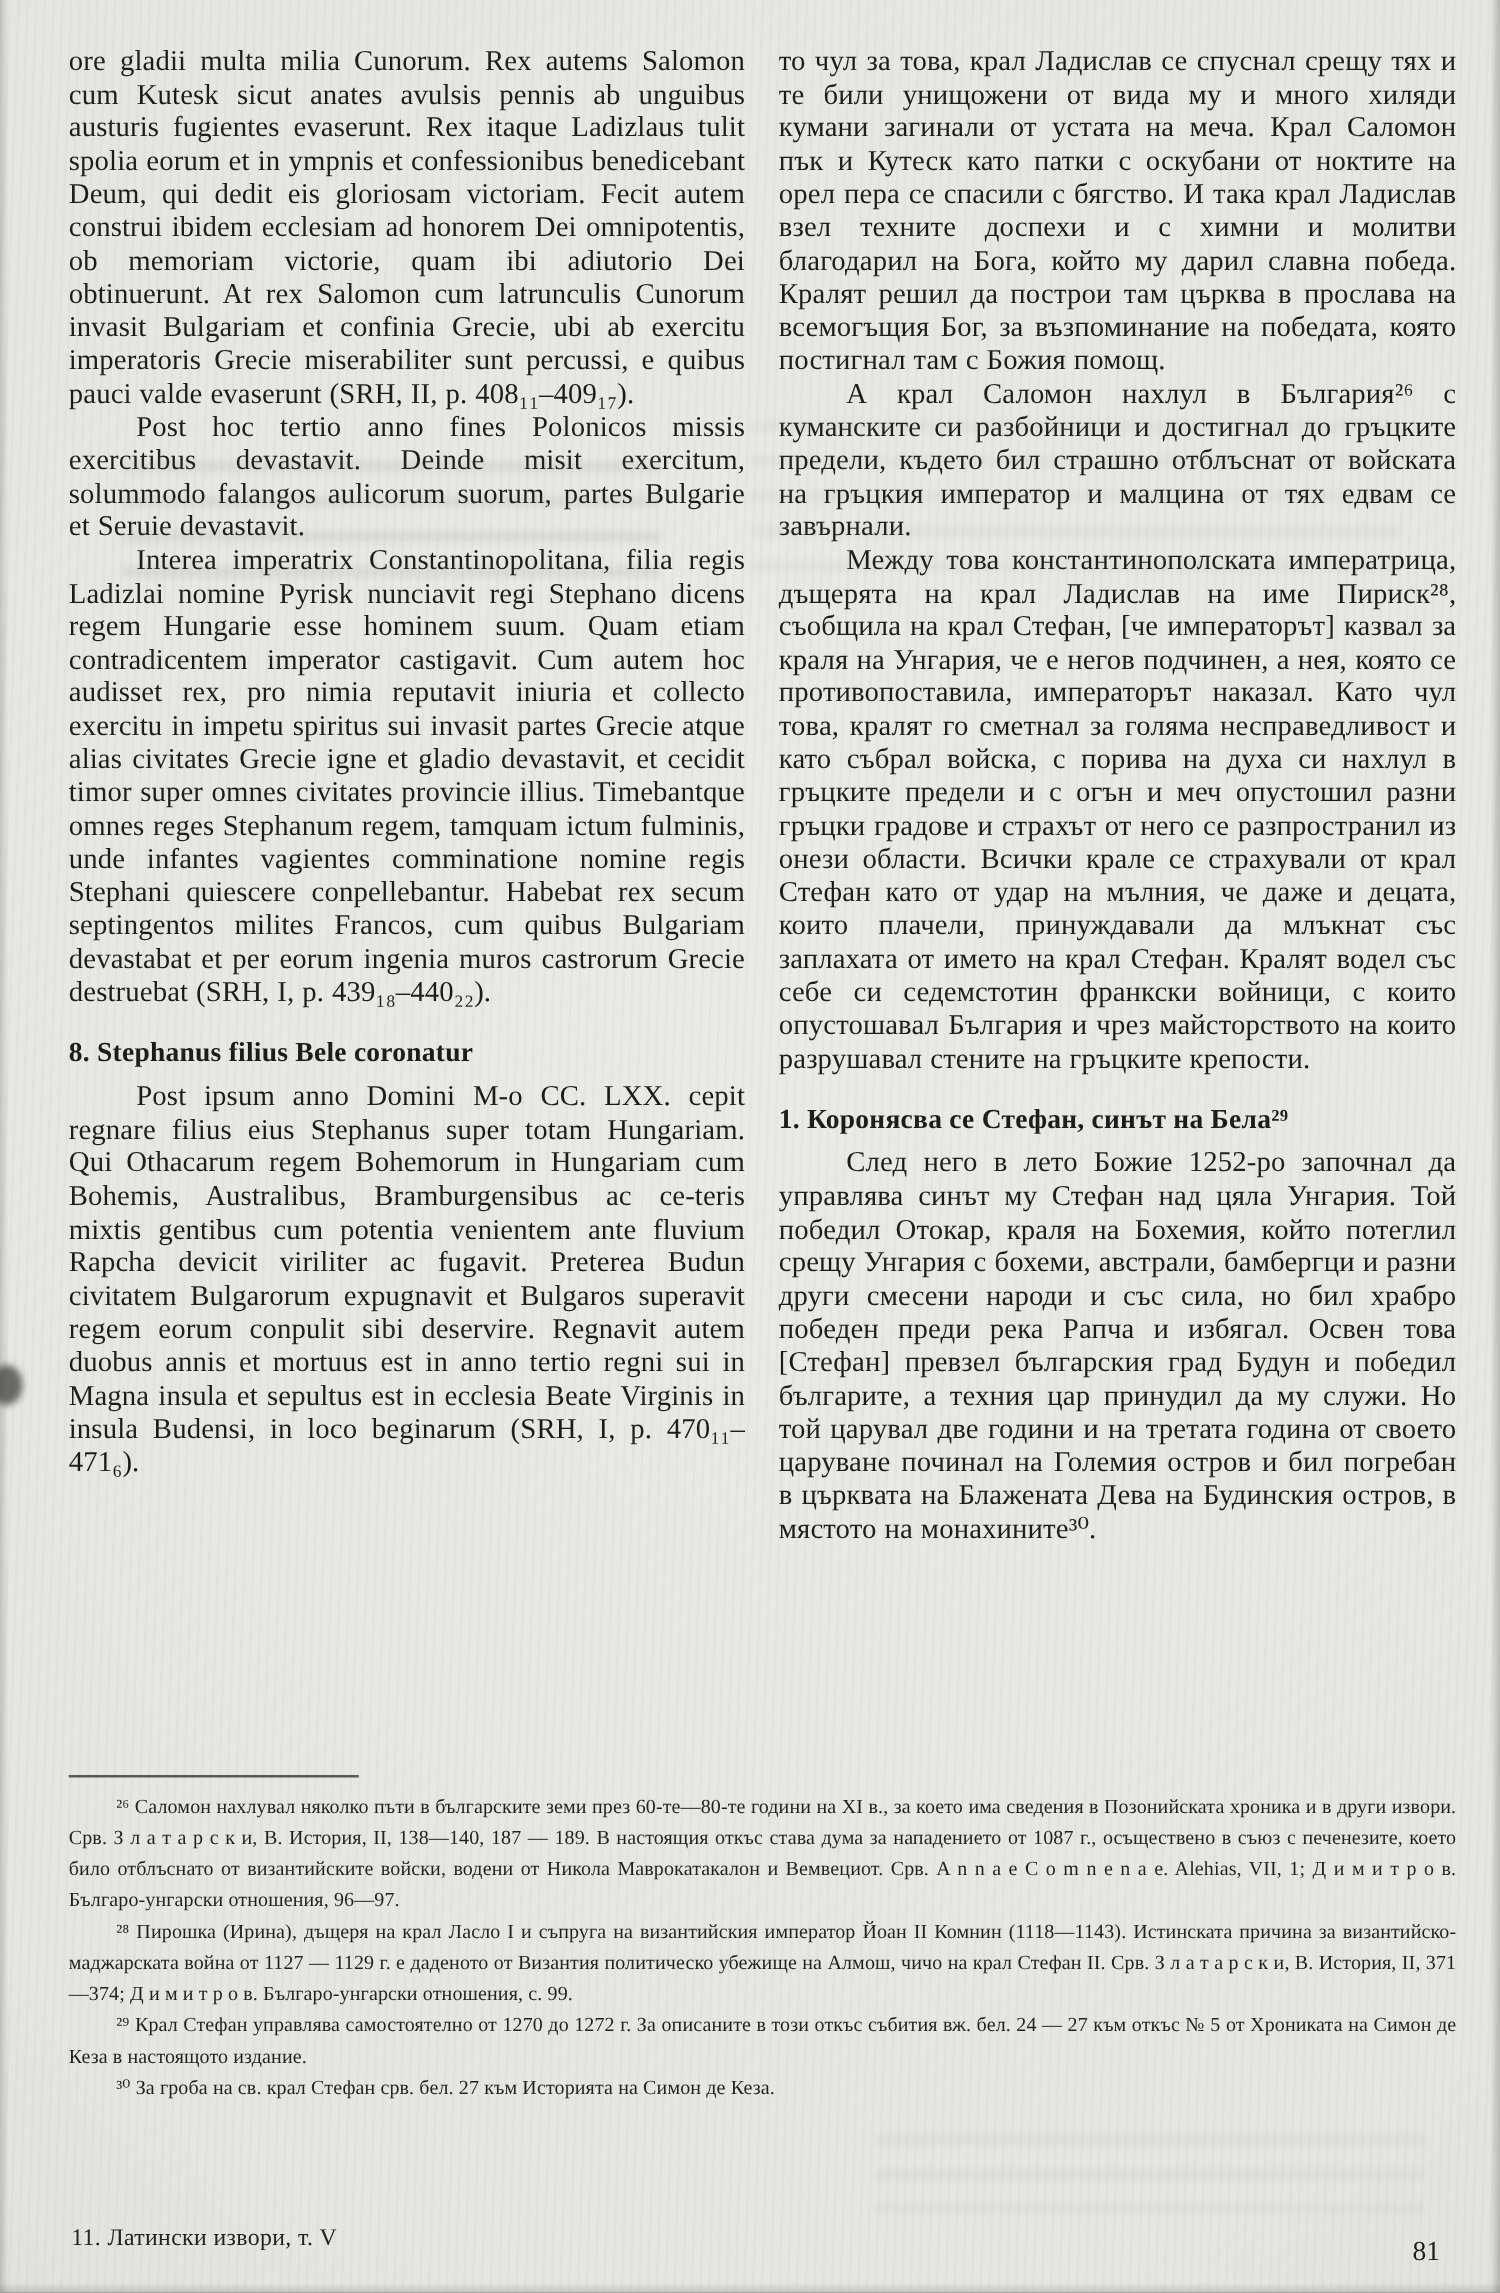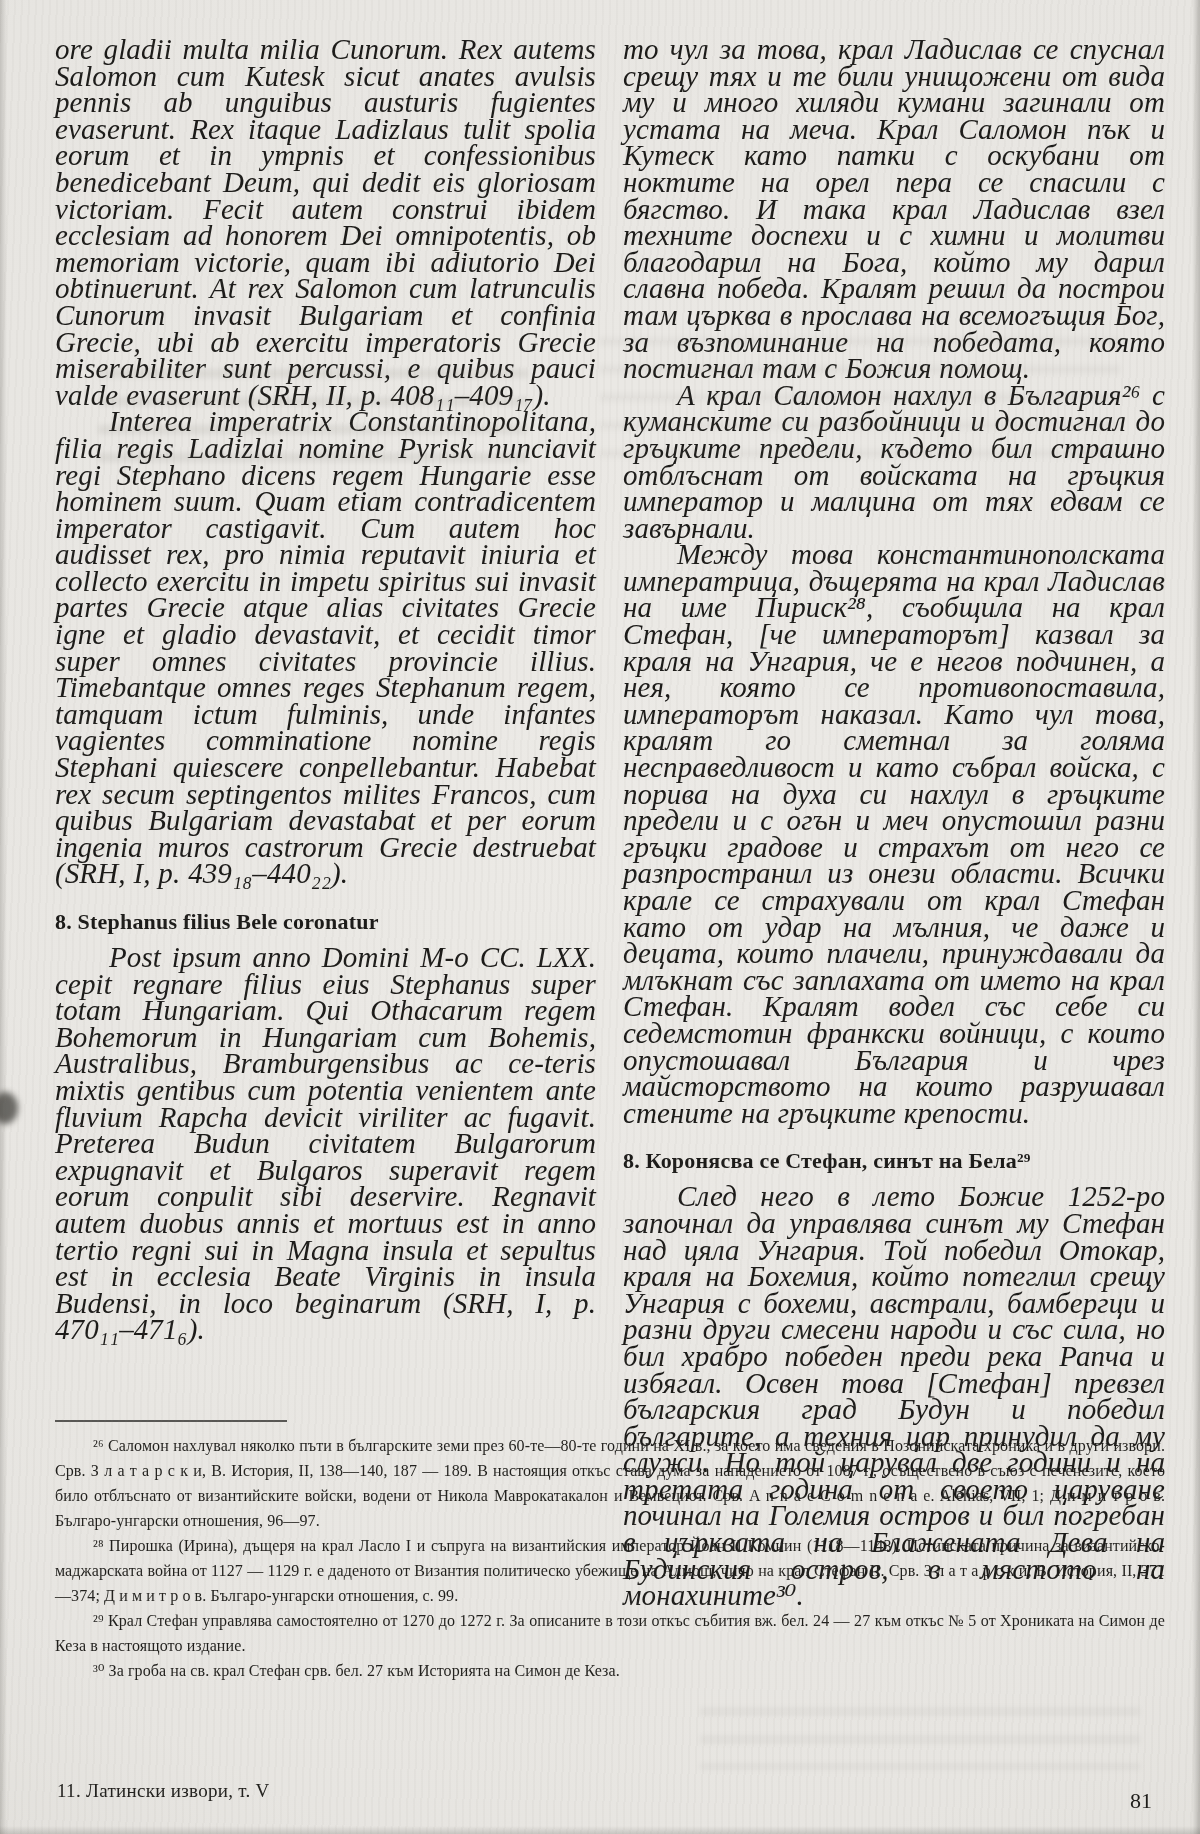--- a/index.html
+++ b/index.html
@@ -29,26 +29,25 @@
                  background: linear-gradient(to top, rgba(70,68,62,.20), transparent); }
 
   .columns {
     position: absolute; left: 55px; top: 36px; width: 1110px;
     display: flex; gap: 27px;
   }
   .col { width: 541px; }
   .col-right { width: 542px; }
 
   p.body {
-    font-size: 29px;
+    font-size: 23px;
     line-height: 26.6px;
     text-align: justify;
     letter-spacing: .1px;
     word-spacing: .5px;
-    font-style: italic;
   }
   .indent { text-indent: 54px; }
 
   h2.sect {
     font-size: 22px;
     line-height: 27px;
     font-weight: bold;
     letter-spacing: .2px;
   }
   
@@ -101,30 +100,31 @@
 </style>
 </head>
 <body>
 
 <div class="page">
 
   <div class="columns">
 
     <div class="col col-left">
       <p class="body">ore gladii multa milia Cunorum. Rex autems Salomon cum Kutesk sicut anates avulsis pennis ab unguibus austuris fugientes evaserunt. Rex itaque Ladizlaus tulit spolia eorum et in ympnis et confessionibus benedicebant Deum, qui dedit eis gloriosam victoriam. Fecit autem construi ibidem ecclesiam ad honorem Dei omnipotentis, ob memoriam victorie, quam ibi adiutorio Dei obtinuerunt. At rex Salomon cum latrunculis Cunorum invasit Bulgariam et confinia Grecie, ubi ab exercitu imperatoris Grecie miserabiliter sunt percussi, e quibus pauci valde evaserunt (SRH, II, p. 408₁₁–409₁₇).</p>
+      <p class="body indent">Post hoc tertio anno fines Polonicos missis exercitibus devastavit. Deinde misit exercitum, solummodo falangos aulicorum suorum, partes Bulgarie et Seruie devastavit.</p>
       <p class="body indent">Interea imperatrix Constantinopolitana, filia regis Ladizlai nomine Pyrisk nunciavit regi Stephano dicens regem Hungarie esse hominem suum. Quam etiam contradicentem imperator castigavit. Cum autem hoc audisset rex, pro nimia reputavit iniuria et collecto exercitu in impetu spiritus sui invasit partes Grecie atque alias civitates Grecie igne et gladio devastavit, et cecidit timor super omnes civitates provincie illius. Timebantque omnes reges Stephanum regem, tamquam ictum fulminis, unde infantes vagientes comminatione nomine regis Stephani quiescere conpellebantur. Habebat rex secum septingentos milites Francos, cum quibus Bulgariam devastabat et per eorum ingenia muros castrorum Grecie destruebat (SRH, I, p. 439₁₈–440₂₂).</p>
       <h2 class="sect h8">8. Stephanus filius Bele coronatur</h2>
       <p class="body indent">Post ipsum anno Domini M-o CC. LXX. cepit regnare filius eius Stephanus super totam Hungariam. Qui Othacarum regem Bohemorum in Hungariam cum Bohemis, Australibus, Bramburgensibus ac ce-teris mixtis gentibus cum potentia venientem ante fluvium Rapcha devicit viriliter ac fugavit. Preterea Budun civitatem Bulgarorum expugnavit et Bulgaros superavit regem eorum conpulit sibi deservire. Regnavit autem duobus annis et mortuus est in anno tertio regni sui in Magna insula et sepultus est in ecclesia Beate Virginis in insula Budensi, in loco beginarum (SRH, I, p. 470₁₁–471₆).</p>
     </div>
 
     <div class="col col-right">
       <p class="body">то чул за това, крал Ладислав се спуснал срещу тях и те били унищожени от вида му и много хиляди кумани загинали от устата на меча. Крал Саломон пък и Кутеск като патки с оскубани от ноктите на орел пера се спасили с бягство. И така крал Ладислав взел техните доспехи и с химни и молитви благодарил на Бога, който му дарил славна победа. Кралят решил да построи там църква в прослава на всемогъщия Бог, за възпоминание на победата, която постигнал там с Божия помощ.</p>
       <p class="body indent">А крал Саломон нахлул в България²⁶ с куманските си разбойници и достигнал до гръцките предели, където бил страшно отблъснат от войската на гръцкия император и малцина от тях едвам се завърнали.</p>
       <p class="body indent">Между това константинополската императрица, дъщерята на крал Ладислав на име Пириск²⁸, съобщила на крал Стефан, [че императорът] казвал за краля на Унгария, че е негов подчинен, а нея, която се противопоставила, императорът наказал. Като чул това, кралят го сметнал за голяма несправедливост и като събрал войска, с порива на духа си нахлул в гръцките предели и с огън и меч опустошил разни гръцки градове и страхът от него се разпространил из онези области. Всички крале се страхували от крал Стефан като от удар на мълния, че даже и децата, които плачели, принуждавали да млъкнат със заплахата от името на крал Стефан. Кралят водел със себе си седемстотин франкски войници, с които опустошавал България и чрез майсторството на които разрушавал стените на гръцките крепости.</p>
-      <h2 class="sect h8">8. Коронясва се Стефан, синът на Бела²⁹</h2>
+      <h2 class="sect h8">1. Коронясва се Стефан, синът на Бела²⁹</h2>
       <p class="body indent">След него в лето Божие 1252-ро започнал да управлява синът му Стефан над цяла Унгария. Той победил Отокар, краля на Бохемия, който потеглил срещу Унгария с бохеми, австрали, бамбергци и разни други смесени народи и със сила, но бил храбро победен преди река Рапча и избягал. Освен това [Стефан] превзел българския град Будун и победил българите, а техния цар принудил да му служи. Но той царувал две години и на третата година от своето царуване починал на Големия остров и бил погребан в църквата на Блажената Дева на Будинския остров, в мястото на монахините³⁰.</p>
     </div>
 
   </div>
 
   <div class="footnotes">
     <div class="fn-rule"></div>
     <p class="fn">²⁶ Саломон нахлувал няколко пъти в българските земи през 60-те—80-те години на XI в., за което има сведения в Позонийската хроника и в други извори. Срв. З л а т а р с к и, В. История, II, 138—140, 187 — 189. В настоящия откъс става дума за нападението от 1087 г., осъществено в съюз с печенезите, което било отблъснато от византийските войски, водени от Никола Маврокатакалон и Вемвециот. Срв. A n n a e  C o m n e n a e. Alehias, VII, 1; Д и м и т р о в. Българо-унгарски отношения, 96—97.</p>
     <p class="fn">²⁸ Пирошка (Ирина), дъщеря на крал Ласло I и съпруга на византийския император Йоан II Комнин (1118—1143). Истинската причина за византийско-маджарската война от 1127 — 1129 г. е даденото от Византия политическо убежище на Алмош, чичо на крал Стефан II. Срв. З л а т а р с к и, В. История, II, 371—374; Д и м и т р о в. Българо-унгарски отношения, с. 99.</p>
     <p class="fn">²⁹ Крал Стефан управлява самостоятелно от 1270 до 1272 г. За описаните в този откъс събития вж. бел. 24 — 27 към откъс № 5 от Хрониката на Симон де Кеза в настоящото издание.</p>

